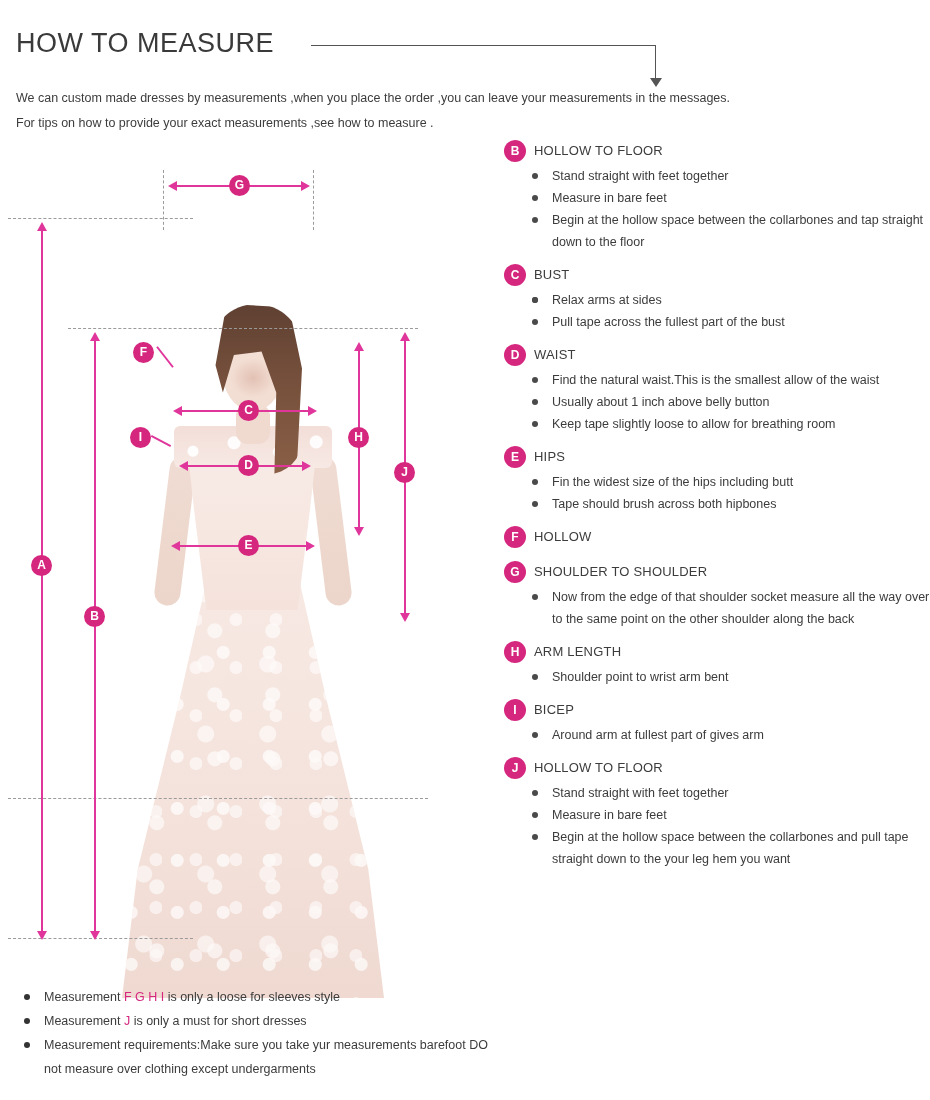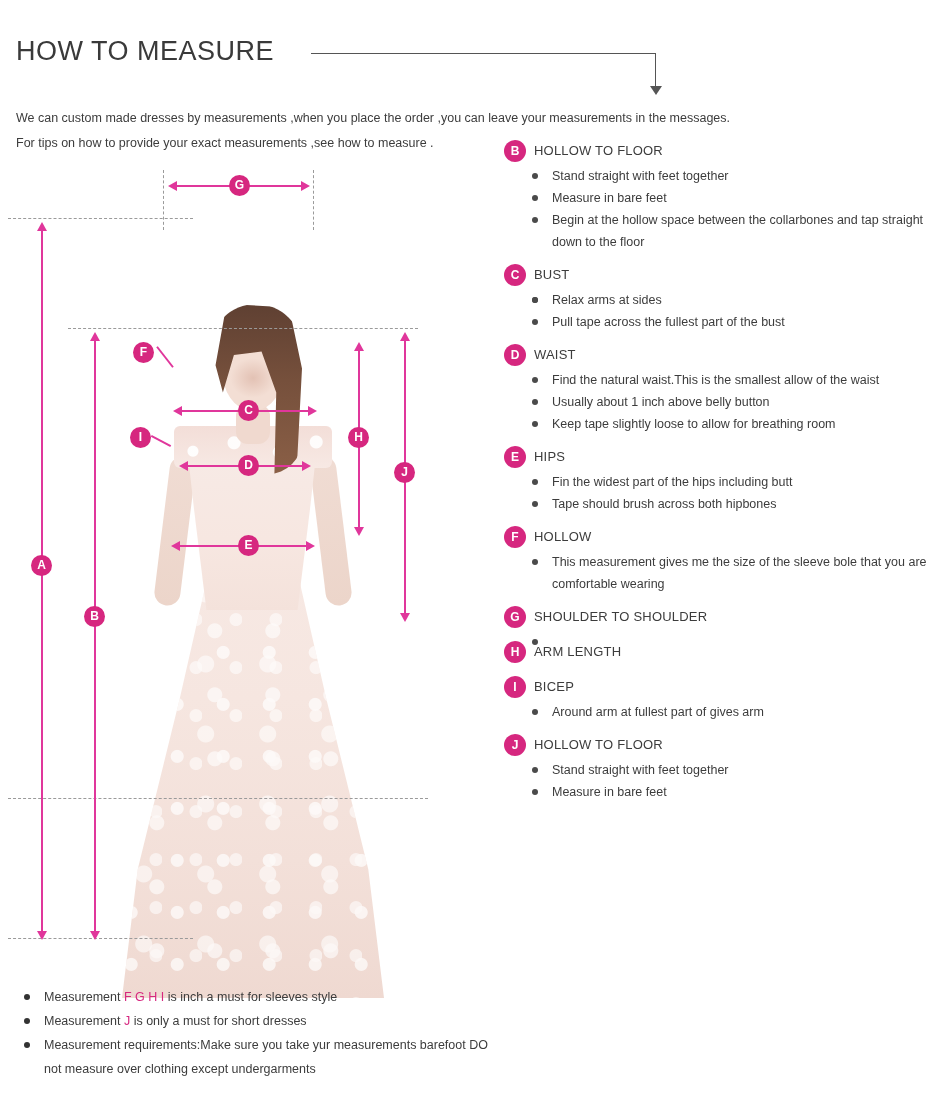--- a/index.html
+++ b/index.html
@@ -14,21 +14,20 @@
     overflow: hidden;
   }
 
   
   .header {
     position: absolute;
     left: 16px;
     top: 26px;
     width: 650px;
     height: 48px;
-    margin-top: 8px;
   }
   .header-title {
     font-size: 27px;
     font-weight: 400;
     color: #3a3a3a;
     letter-spacing: 0.5px;
     line-height: 34px;
     white-space: nowrap;
     display: inline-block;
   }
@@ -59,21 +58,20 @@
   }
 
   .intro {
     position: absolute;
     left: 16px;
     top: 86px;
     width: 880px;
     font-size: 12.5px;
     line-height: 25px;
     color: #3c3c3c;
-    margin-top: 20px;
   }
 
   
   .diagram {
     position: absolute;
     left: 0px;
     top: 140px;
     width: 470px;
     height: 840px;
   }
@@ -339,21 +337,21 @@
 
   <div class="ml v-line" style="left:404px; top:200px; height:278px;"></div>
   <div class="arrow ar-up" style="left:400px; top:192px;"></div>
   <div class="arrow ar-down" style="left:400px; top:473px;"></div>
   <div class="badge" style="left:394px; top:322px;">J</div>
 </div>
 
 <div class="notes">
   <div class="note-row">
     <span class="bullet"></span>
-    <span>Measurement </span><span class="hl">F G H I</span><span> is inch a must for sleeves style</span>
+    <span>Measurement </span><span class="hl">F G H I</span><span> is only a loose for sleeves style</span>
   </div>
   <div class="note-row">
     <span class="bullet"></span>
     <span>Measurement </span><span class="hl">J</span><span> is only a must for short dresses</span>
   </div>
   <div class="note-row">
     <span class="bullet"></span>
     <span>Measurement requirements:Make sure you take yur measurements barefoot DO not measure over clothing except undergarments</span>
   </div>
 </div>
@@ -395,66 +393,67 @@
       <div class="entry-item"><span class="bullet"></span><span>Keep tape slightly loose to allow for breathing room</span></div>
     </div>
   </div>
 
   <div class="entry">
     <div class="entry-head">
       <span class="entry-badge">E</span>
       <span class="entry-title">HIPS</span>
     </div>
     <div class="entry-items">
-      <div class="entry-item"><span class="bullet"></span><span>Fin the widest part of the hips including butt</span></div>
+      <div class="entry-item"><span class="bullet"></span><span>Fin the widest size of the hips including butt</span></div>
       <div class="entry-item"><span class="bullet"></span><span>Tape should brush across both hipbones</span></div>
     </div>
   </div>
 
   <div class="entry">
     <div class="entry-head">
       <span class="entry-badge">F</span>
       <span class="entry-title">HOLLOW</span>
     </div>
-    <div class="entry-items">
-      <div class="entry-item"><span class="bullet"></span><span>This measurement gives me the size of the sleeve bole that you are comfortable wearing</span></div>
-    </div>
   </div>
 
   <div class="entry">
     <div class="entry-head">
       <span class="entry-badge">G</span>
       <span class="entry-title">SHOULDER TO SHOULDER</span>
     </div>
     <div class="entry-items">
-      <div class="entry-item"><span class="bullet"></span></div>
+      <div class="entry-item"><span class="bullet"></span><span>Now from the edge of that shoulder socket measure all the way over to the same point on the other shoulder along the back</span></div>
     </div>
   </div>
 
   <div class="entry">
     <div class="entry-head">
       <span class="entry-badge">H</span>
       <span class="entry-title">ARM LENGTH</span>
     </div>
+    <div class="entry-items">
+      <div class="entry-item"><span class="bullet"></span><span>Shoulder point to wrist arm bent</span></div>
+    </div>
   </div>
 
   <div class="entry">
     <div class="entry-head">
       <span class="entry-badge">I</span>
       <span class="entry-title">BICEP</span>
     </div>
     <div class="entry-items">
       <div class="entry-item"><span class="bullet"></span><span>Around arm at fullest part of gives arm</span></div>
     </div>
   </div>
 
   <div class="entry">
     <div class="entry-head">
       <span class="entry-badge">J</span>
       <span class="entry-title">HOLLOW TO FLOOR</span>
     </div>
     <div class="entry-items">
       <div class="entry-item"><span class="bullet"></span><span>Stand straight with feet together</span></div>
       <div class="entry-item"><span class="bullet"></span><span>Measure in bare feet</span></div>
+      <div class="entry-item"><span class="bullet"></span><span>Begin at the hollow space between the collarbones and pull tape straight down to the your leg hem you want</span></div>
     </div>
   </div>
 
 </div>
 
 </body></html>

